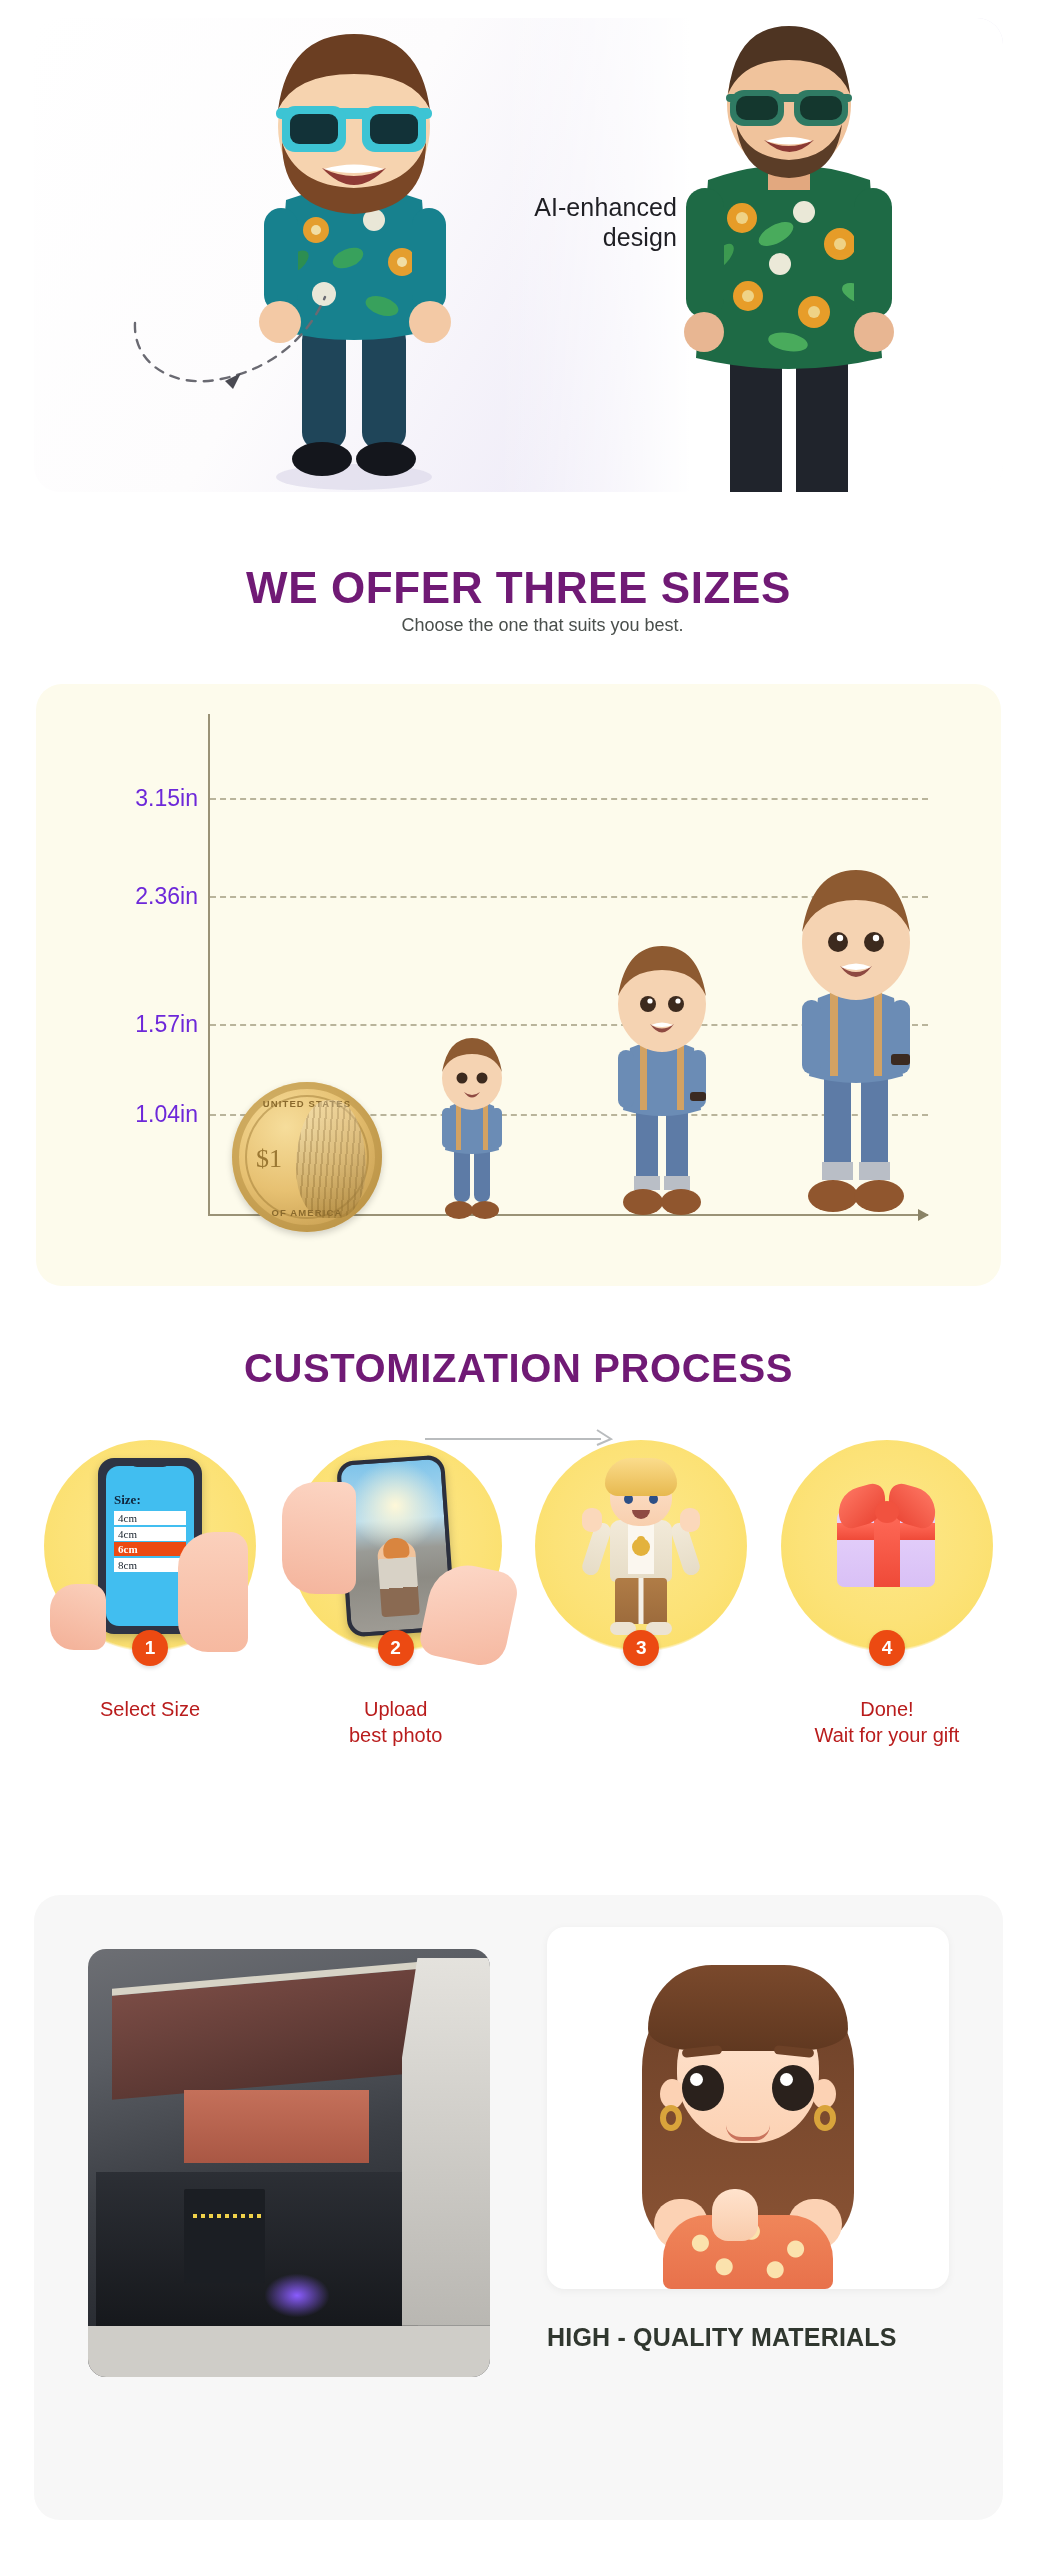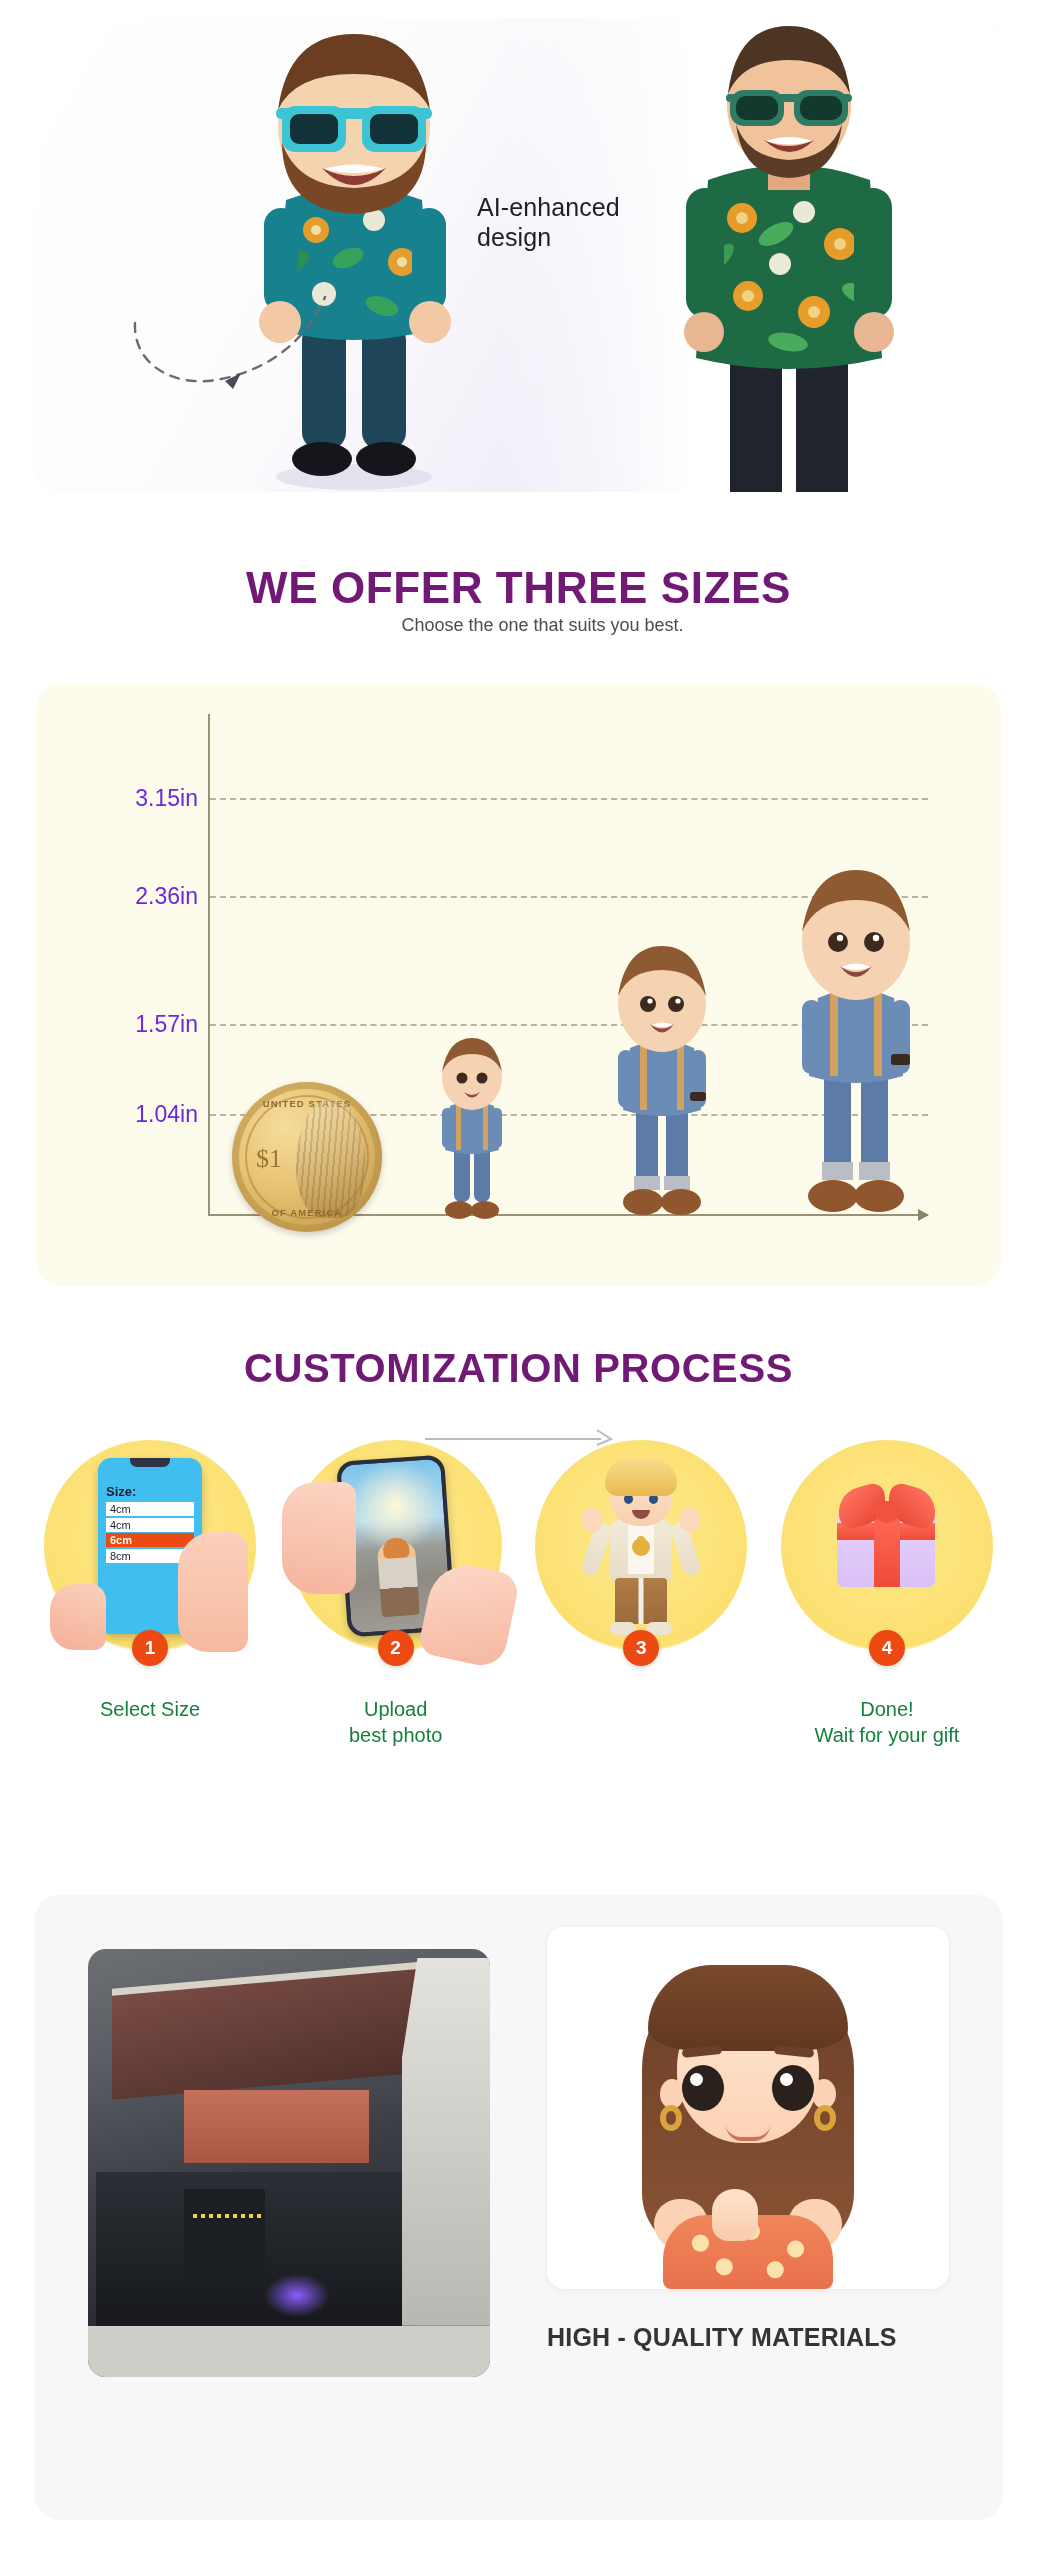--- a/index.html
+++ b/index.html
@@ -23,21 +23,21 @@
     overflow: hidden;
   }
   .hero-white-wash {
     position: absolute; right: 0; top: 0; width: 52%; height: 100%;
     background: linear-gradient(90deg, rgba(255,255,255,0) 0%, #ffffff 38%);
   }
   .hero-annot {
     position: absolute;
     left: 443px; top: 175px;
     width: 200px;
-    text-align: left;
+    text-align: right;
     font-size: 25px;
     line-height: 1.18;
     color: #1f1f24;
     letter-spacing: .1px;
     z-index: 6;
   }
   .hero-arrow { position: absolute; left: 95px; top: 255px; z-index: 5; }
 
   
   .fig { position: absolute; }
@@ -157,29 +157,30 @@
     width: 36px; height: 36px; border-radius: 50%;
     background: #ec4a12; color: #fff;
     font-size: 19px; font-weight: 700;
     display: flex; align-items: center; justify-content: center;
     z-index: 8; box-shadow: 0 2px 4px rgba(0,0,0,.15);
   }
   .step-label {
     margin-top: 44px;
     text-align: center;
     font-size: 20px; line-height: 1.32;
-    color: #15803d;
+    color: #b91c1c;
     white-space: pre-line;
   }
 
   
   .phone1 {
     width: 104px; height: 176px; border-radius: 16px;
-    background: #2e3444; padding: 0; position: relative;
+    background: #2e3444; padding: 8px; position: relative;
     box-shadow: 0 4px 10px rgba(0,0,0,.22);
+    font-family: Liberation Serif, serif;
   }
   .phone1-screen {
     width: 100%; height: 100%; border-radius: 13px;
     background: #41bef0; position: relative; overflow: hidden;
     padding: 26px 8px 0 8px;
   }
   .phone1-notch {
     position: absolute; left: 50%; transform: translateX(-50%); top: 0;
     width: 40px; height: 9px; background: #2e3444; border-radius: 0 0 7px 7px; z-index: 3;
   }

